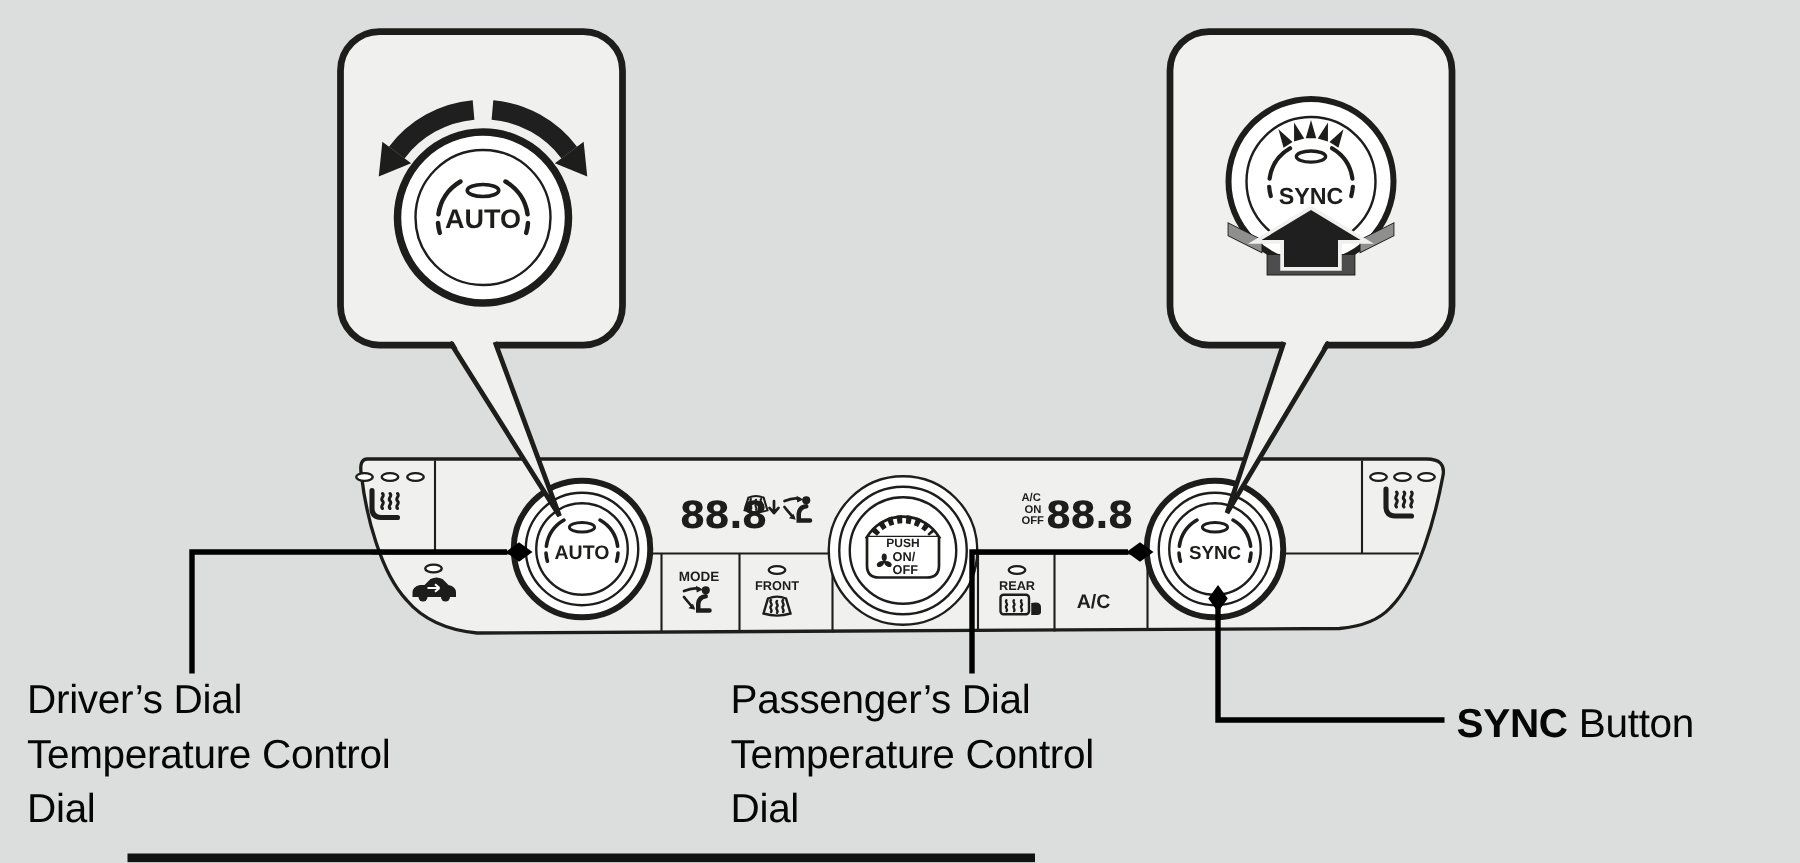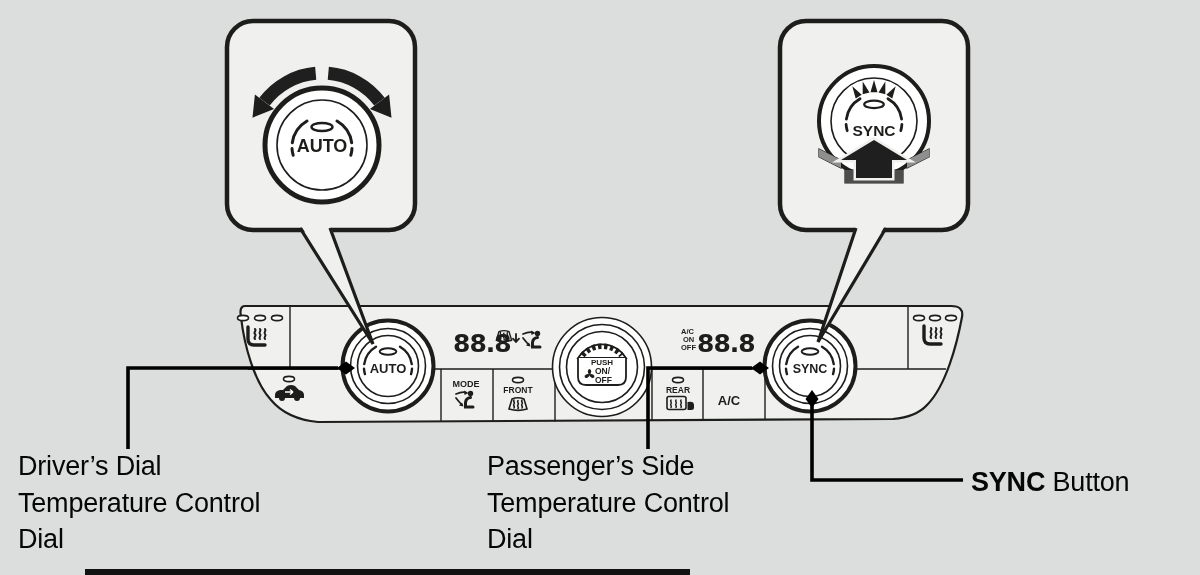--- a/index.html
+++ b/index.html
@@ -245,21 +245,21 @@
   </g>
 </svg>
 
   <div class="callout" style="left:18px; top:448px;">
     <div>Driver’s Dial</div>
     <div>Temperature Control</div>
     <div>Dial</div>
   </div>
 
   <div class="callout" style="left:487px; top:448px;">
-    <div>Passenger’s Side</div>
+    <div>Passenger’s Dial</div>
     <div>Temperature Control</div>
     <div>Dial</div>
   </div>
 
   <div class="callout" style="left:971px; top:464px;">
     <b>SYNC</b><span> Button</span>
   </div>
 
 </div>
 

